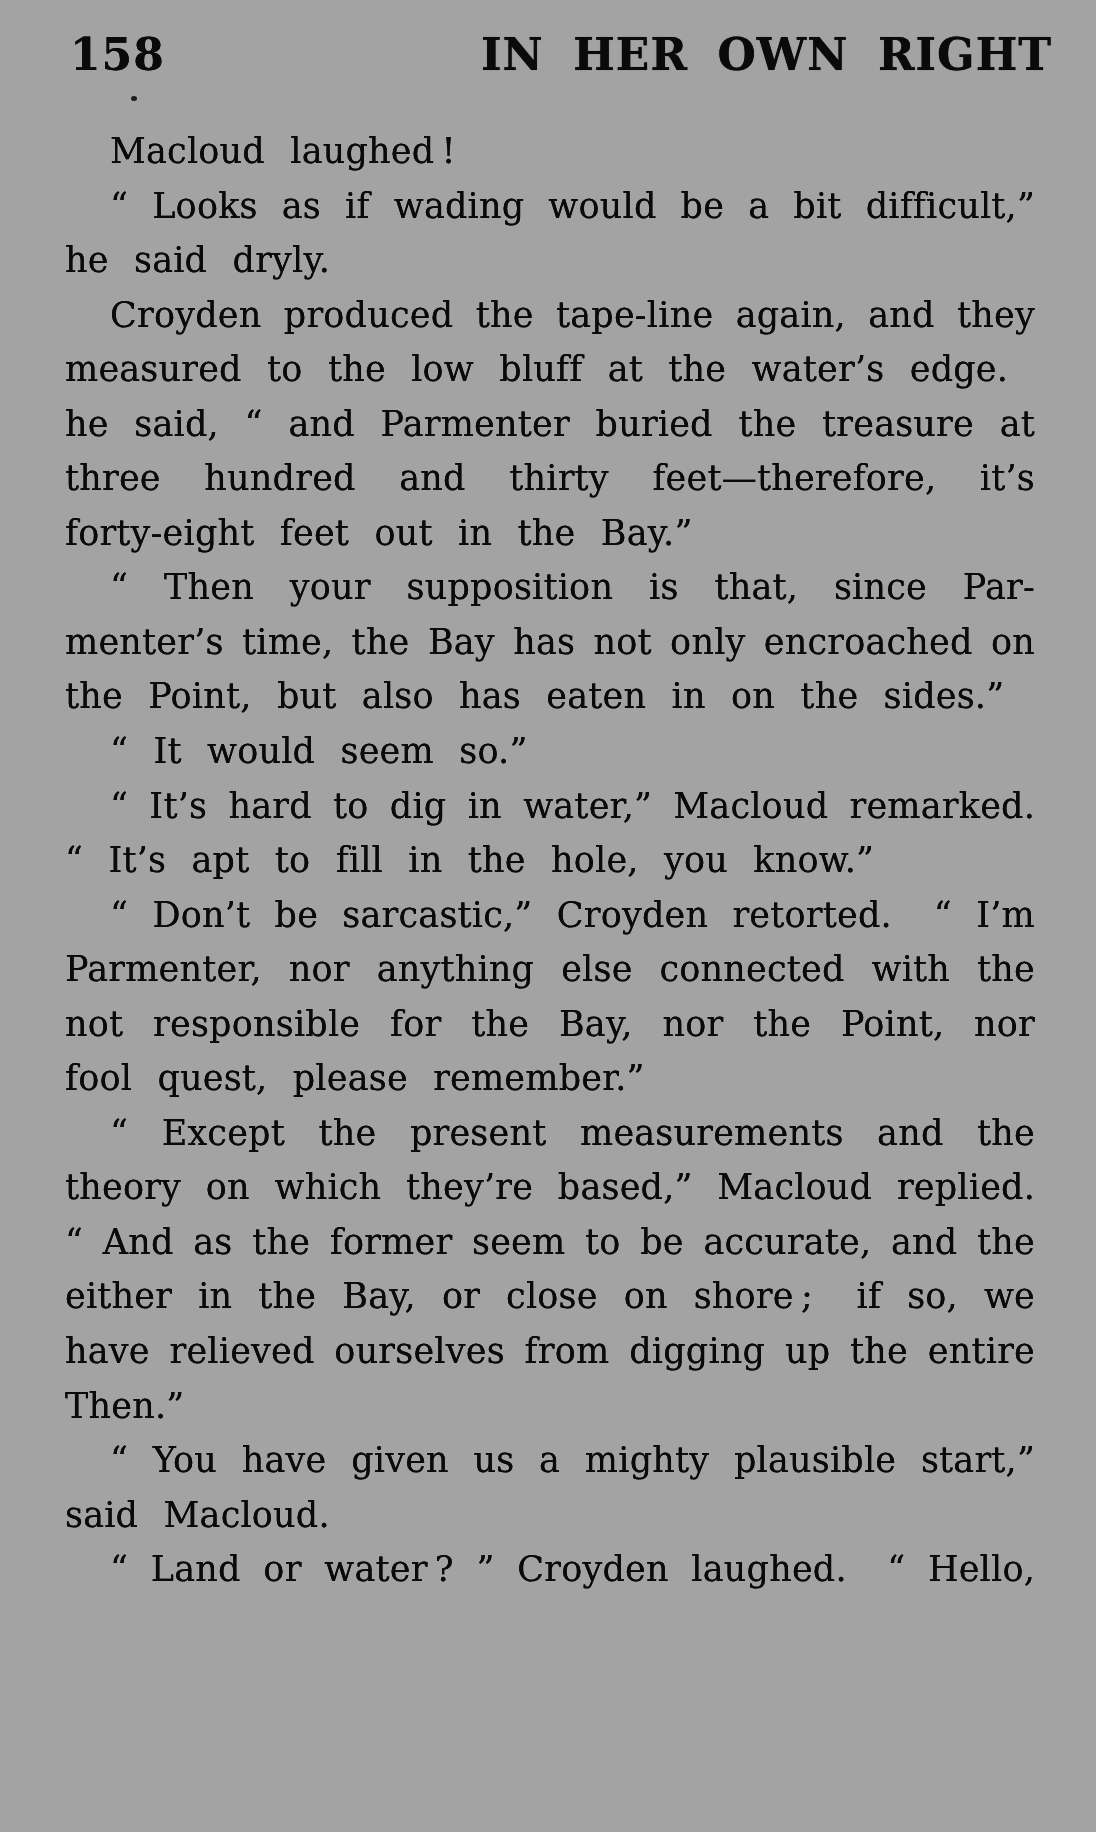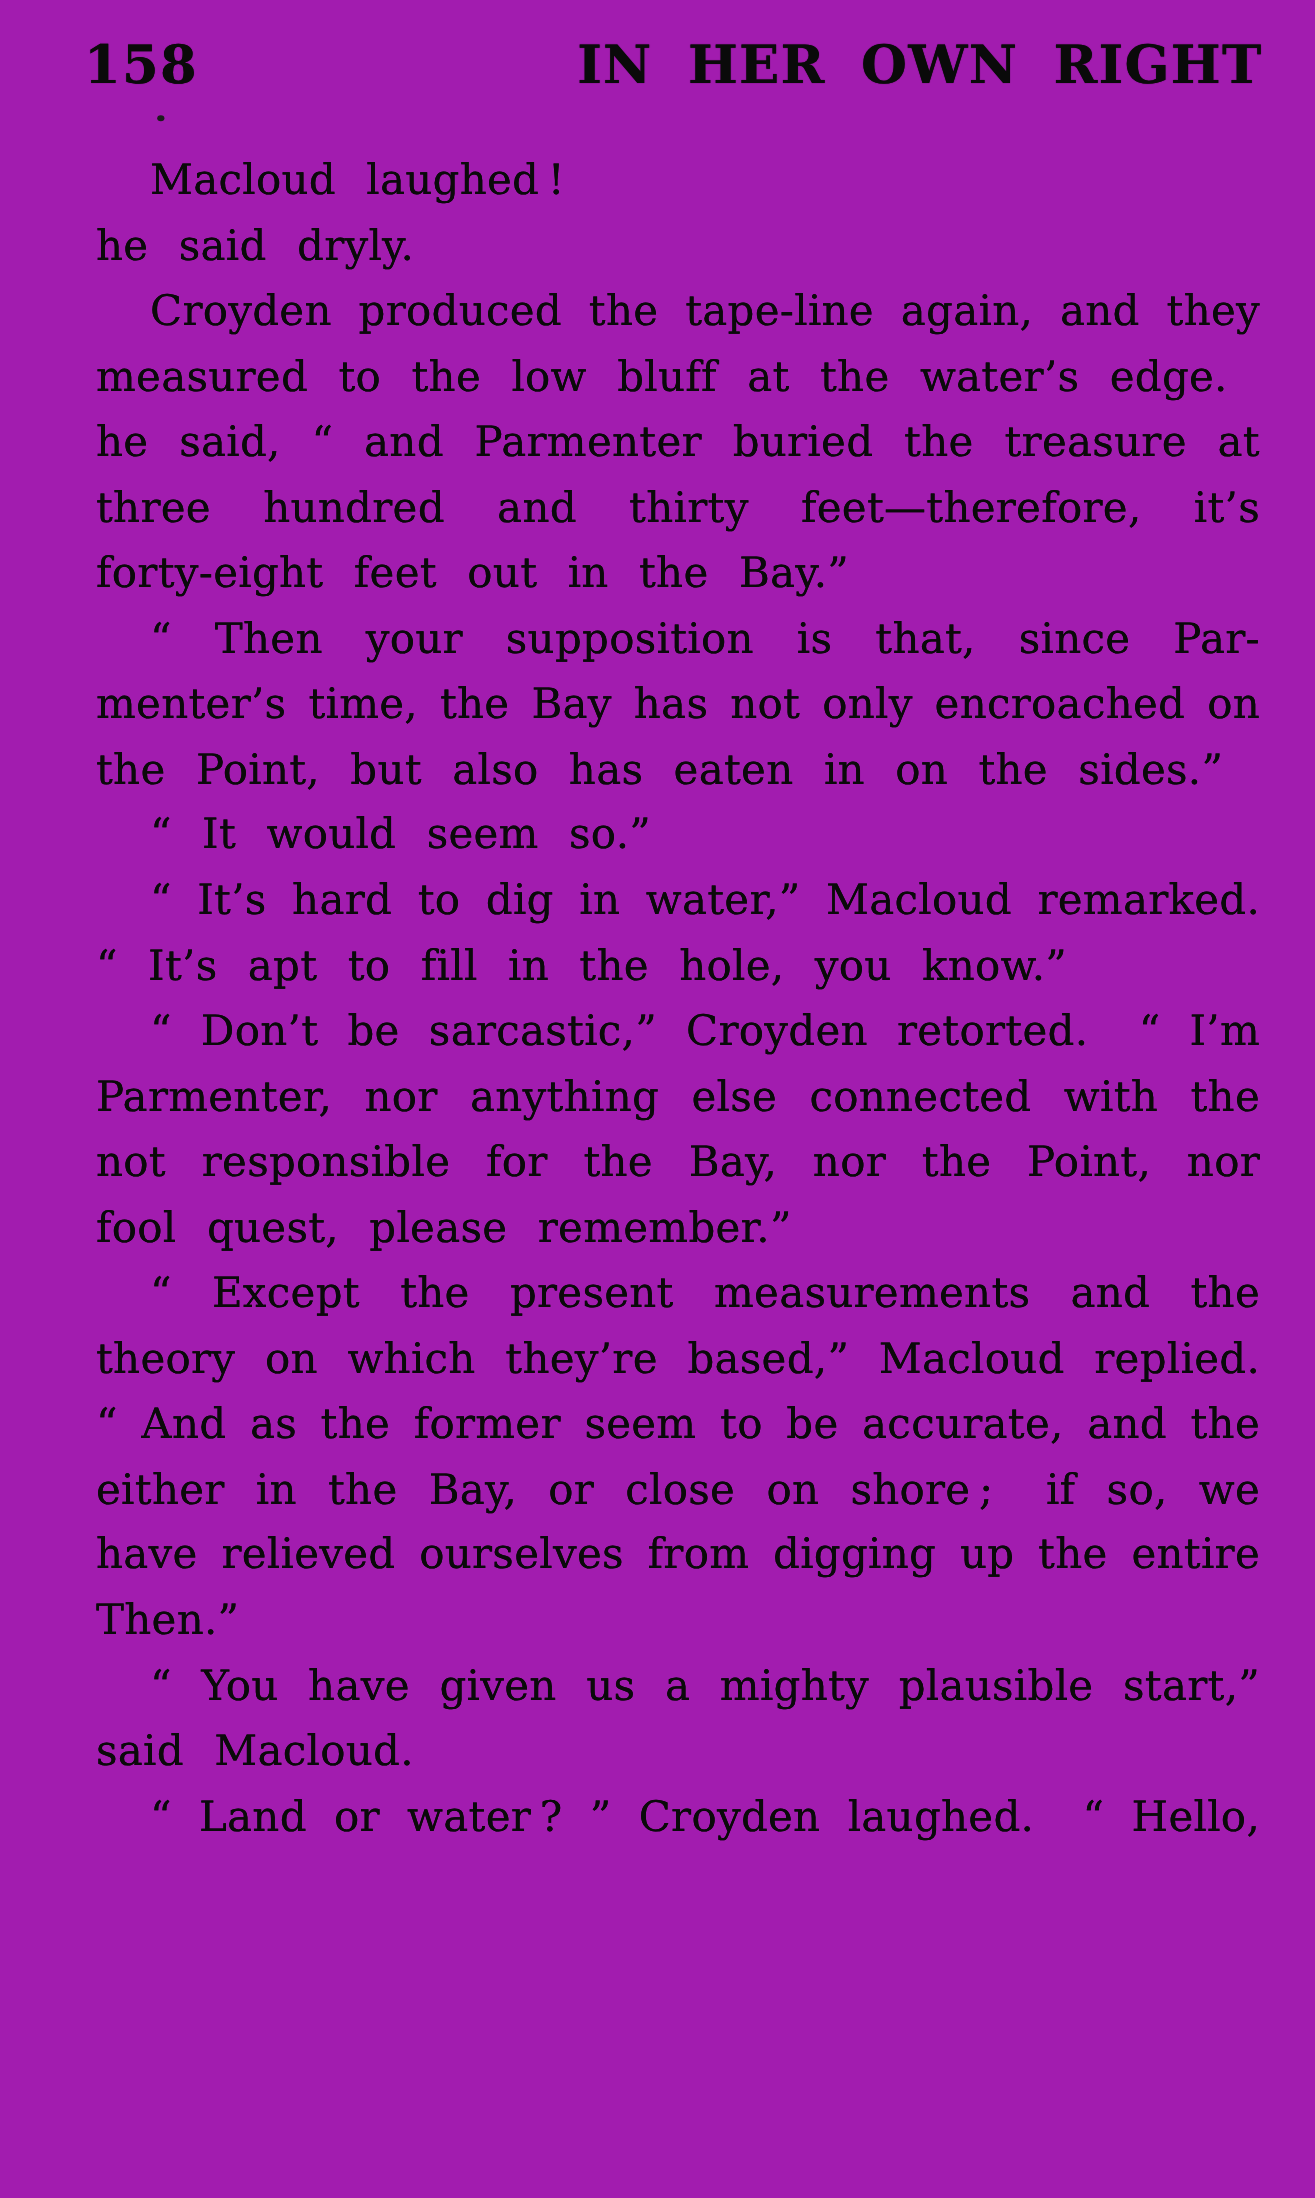--- a/index.html
+++ b/index.html
@@ -1,20 +1,20 @@
 <!DOCTYPE html>
 <html><head>
 <meta charset="utf-8">
 <style>
   html, body { margin: 0; padding: 0; background: #ffffff; }
   .page {
     position: relative;
     width: 1096px;
     height: 1832px;
-    background: #a21caf;
+    background: #a3a3a3;
     font-family: "DejaVu Serif", serif;
     color: #0a0a0a;
     overflow: hidden;
   }
   .pagenum {
     position: absolute;
     left: 70px;
     top: 33px;
     font-size: 44px;
     line-height: 1;
@@ -40,21 +40,21 @@
     position: absolute;
     left: 131px;
     top: 96px;
     width: 6px;
     height: 5px;
     background: #1c1c1c;
     border-radius: 50%;
   }
   .textblock {
     position: absolute;
-    left: 80px;
+    left: 65px;
     top: 124px;
     width: 970px;
     font-size: 35px;
     letter-spacing: 0.2px;
     text-shadow: 0 0 0.55px currentColor;
   }
   .line {
     height: 54.55px;
     line-height: 54.55px;
     white-space: nowrap;
@@ -72,20 +72,21 @@
 </style>
 </head>
 <body>
 
 <div class="page">
   <div class="pagenum">158</div>
   <div class="runtitle">IN HER OWN RIGHT</div>
   <div class="speck"></div>
   <div class="textblock">
       <div class="line in">Macloud laughed !</div>
+      <div class="line j in">“ Looks as if wading would be a bit difficult,”</div>
       <div class="line">he said dryly.</div>
       <div class="line j in">Croyden produced the tape-line again, and they</div>
       <div class="line">measured to the low bluff at the water’s edge.</div>
       <div class="line j">he said, “ and Parmenter buried the treasure at</div>
       <div class="line j">three hundred and thirty feet—therefore, it’s</div>
       <div class="line">forty-eight feet out in the Bay.”</div>
       <div class="line j in">“ Then your supposition is that, since Par-</div>
       <div class="line j">menter’s time, the Bay has not only encroached on</div>
       <div class="line">the Point, but also has eaten in on the sides.”</div>
       <div class="line in">“ It would seem so.”</div>

